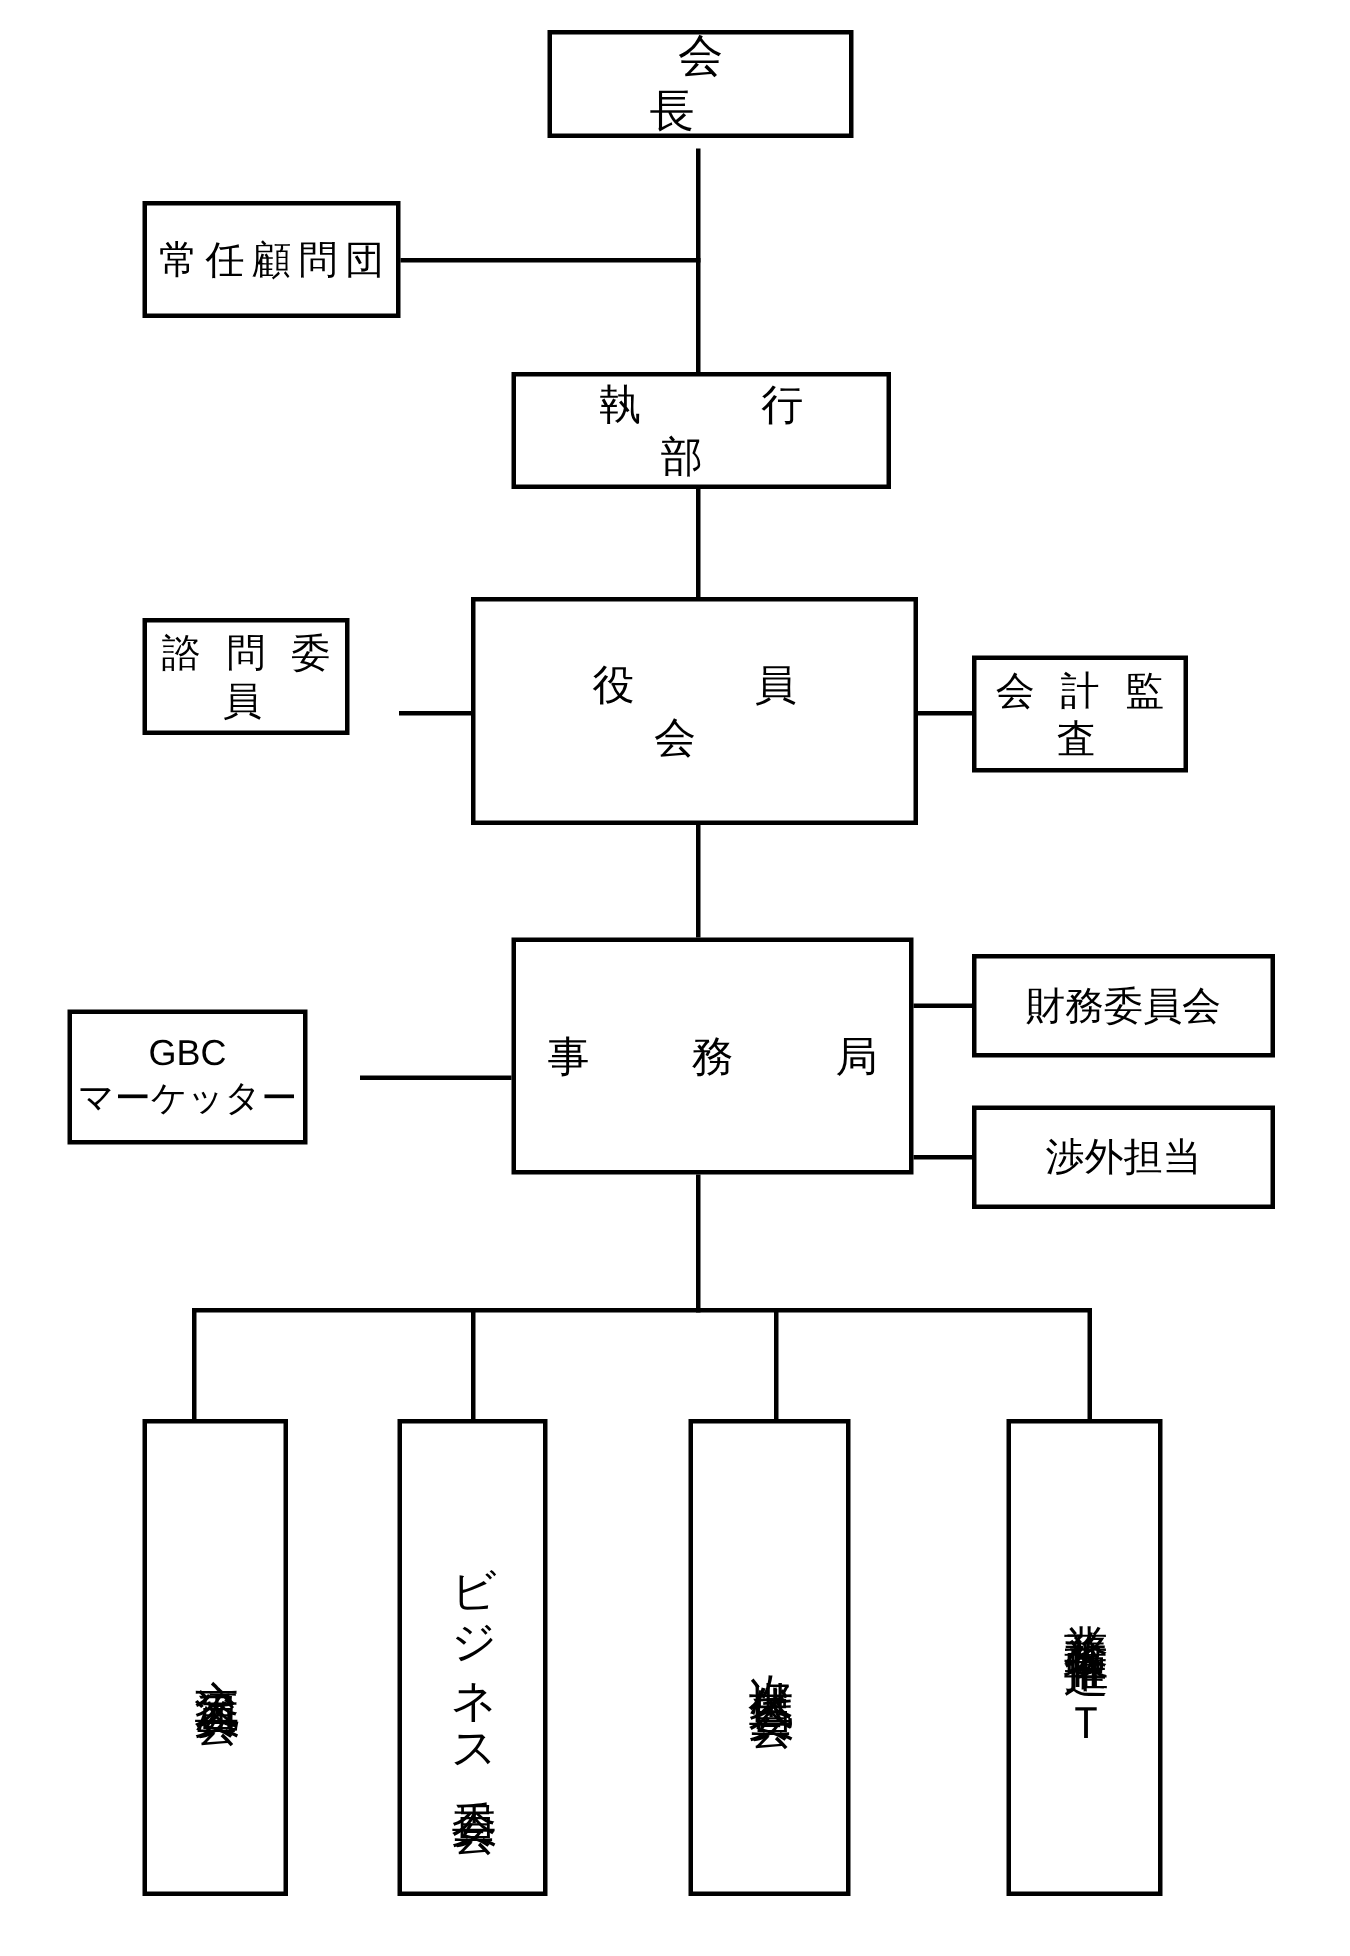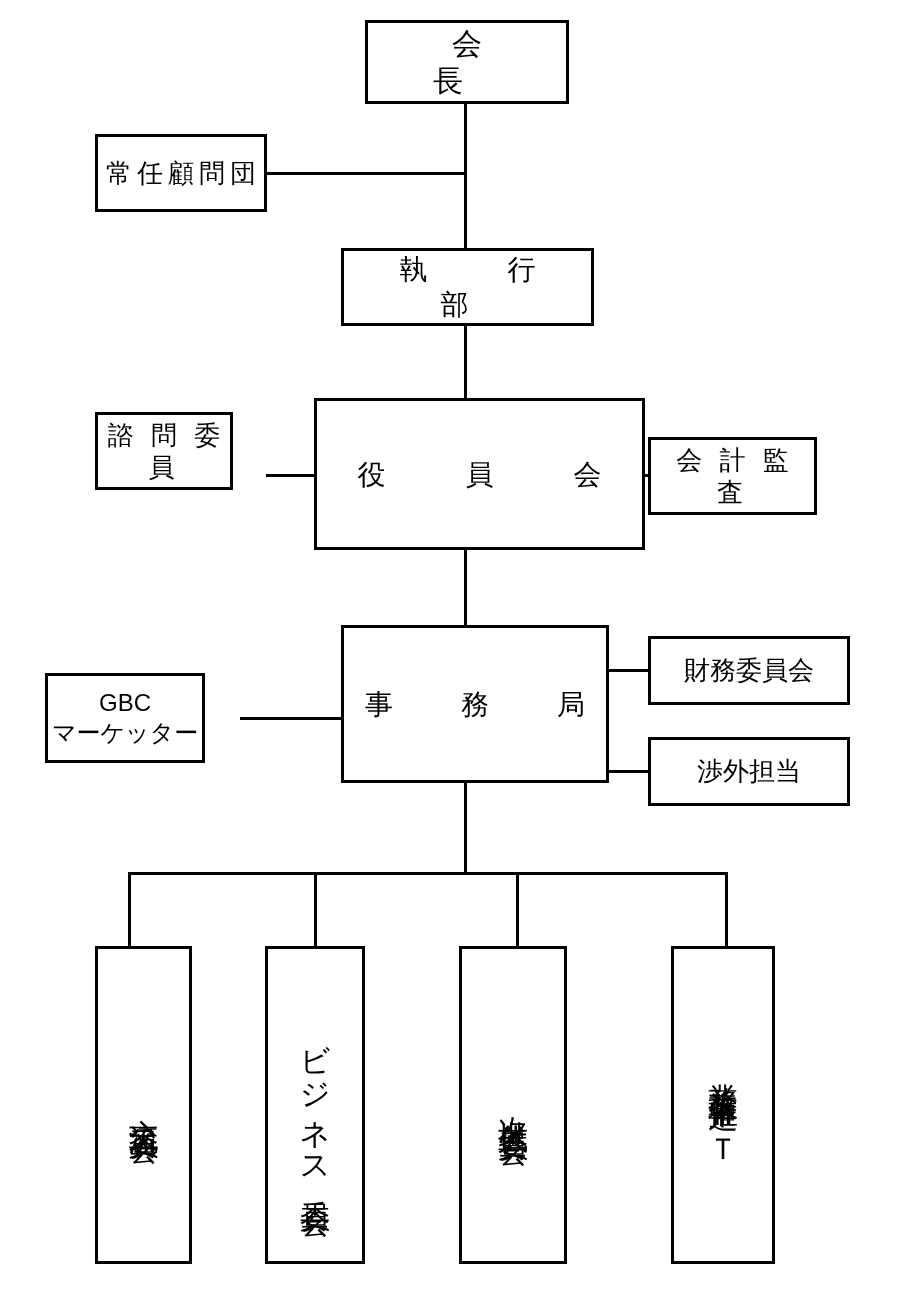--- a/index.html
+++ b/index.html
@@ -86,41 +86,41 @@
 
   <div class="line hline" style="left:564px; top:770px; width:87px;"></div>
 
   <div class="line vline" style="left:464px; top:781px; height:94px;"></div>
   <div class="line hline" style="left:128px; top:872px; width:600px;"></div>
   <div class="line vline" style="left:128px; top:872px; height:74px;"></div>
   <div class="line vline" style="left:314px; top:872px; height:74px;"></div>
   <div class="line vline" style="left:516px; top:872px; height:74px;"></div>
   <div class="line vline" style="left:725px; top:872px; height:74px;"></div>
 
-  <div class="box" style="left:365px; top:20px; width:204px; height:84px;">
+  <div class="box" style="left:365px; top:20px; width:204px; height:72px;">
     <span class="label t-xl track-xl">会　　長</span>
   </div>
 
   <div class="box" style="left:95px; top:134px; width:172px; height:78px;">
     <span class="label t-md track-sm">常任顧問団</span>
   </div>
 
   <div class="box" style="left:341px; top:248px; width:253px; height:78px;">
     <span class="label t-lg track-lg">執　行　部</span>
   </div>
 
   <div class="box" style="left:95px; top:412px; width:138px; height:78px;">
     <span class="label t-md track-sm">諮 問 委 員</span>
   </div>
 
-  <div class="box" style="left:314px; top:398px; width:331px; height:152px;">
+  <div class="box" style="left:314px; top:398px; width:298px; height:152px;">
     <span class="label t-lg track-lg">役　員　会</span>
   </div>
 
-  <div class="box" style="left:648px; top:437px; width:169px; height:78px;">
+  <div class="box" style="left:648px; top:437px; width:144px; height:78px;">
     <span class="label t-md track-sm">会 計 監 査</span>
   </div>
 
   <div class="box" style="left:45px; top:673px; width:160px; height:90px;">
     <span class="label t-sm">GBC
 マーケッター</span>
   </div>
 
   <div class="box" style="left:341px; top:625px; width:268px; height:158px;">
     <span class="label t-lg track-md">事　務　局</span>

